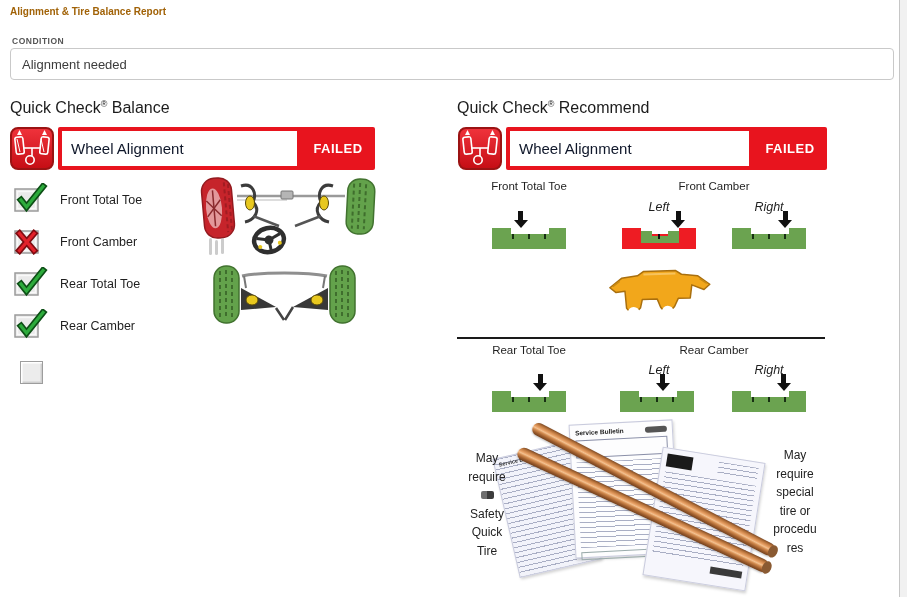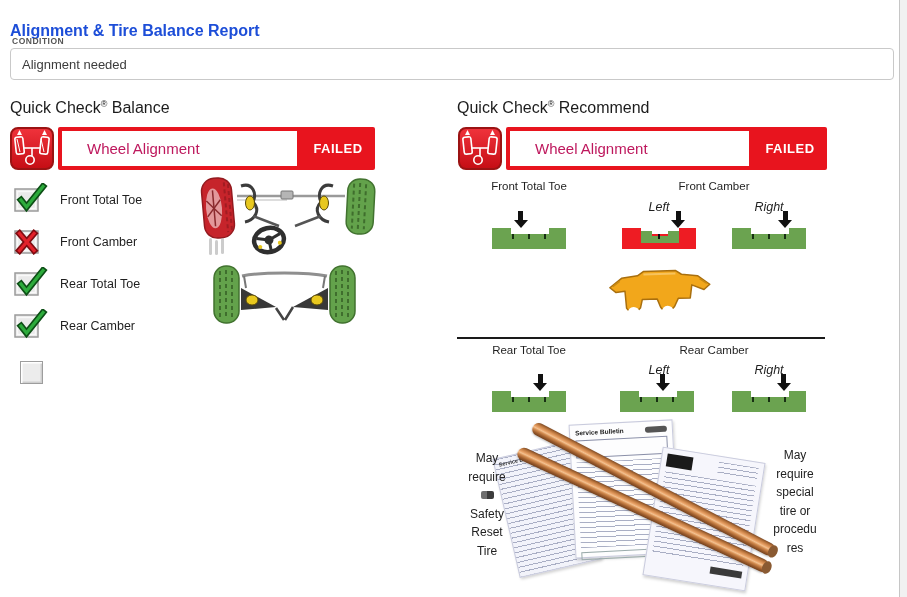--- a/index.html
+++ b/index.html
@@ -1,34 +1,34 @@
 <!DOCTYPE html>
 <html><head>
 <meta charset="utf-8">
 <style>
   html,body{margin:0;padding:0;background:#fff;}
   #app{position:relative;width:907px;height:597px;background:#ffffff;overflow:hidden;
        font-family:"Liberation Sans",sans-serif;color:#2b2b2b;}
   .abs{position:absolute;}
 
   
-  .page-title{left:10px;top:22px;font-size:16px;font-weight:bold;color:#1d4ed8;}
+  .page-title{left:10px;top:6px;font-size:10px;font-weight:bold;color:#a16207;}
   .cond-label{left:12px;top:36px;font-size:8.5px;font-weight:bold;color:#555;letter-spacing:.5px;}
   .cond-input{left:10px;top:48px;width:871px;height:30px;border:1px solid #c9c9c9;border-radius:4px;
               font-family:"Liberation Sans",sans-serif;font-size:13px;color:#3c3c3c;padding:0 0 0 11px;outline:none;background:#fff;}
 
   
   .sec-head{font-size:16px;color:#1c1c1c;}
   .sec-head sup{font-size:9px;}
 
   
   .qc-icon{width:44px;height:43px;}
   .qc-banner{height:43px;background:#e8141e;border-radius:2px;display:flex;align-items:stretch;}
-  .wa-box{flex:1;background:#fff;margin:4px;display:flex;align-items:center;padding-left:25px;
-          font-size:15px;color:#be185d;}
+  .wa-box{flex:1;background:#fff;margin:4px;display:flex;align-items:center;padding-left:9px;
+          font-size:15px;color:#0f172a;}
   .failed{width:74px;display:flex;align-items:center;justify-content:center;color:#fff;
           font-weight:bold;font-size:13px;letter-spacing:.5px;}
 
   
   .chk-row{display:flex;align-items:center;gap:12px;height:30px;}
   .chk-row .glyph-pass,.chk-row .glyph-fail{display:none;}
   .chk-row.pass .glyph-pass{display:block;}
   .chk-row.fail .glyph-fail{display:block;}
   .chk-label{font-size:12.5px;color:#1f1f1f;padding-top:4px;}
 
@@ -377,21 +377,21 @@
       </div>
     <div class="rod" style="left:38px;top:31px;width:276px;transform:rotate(25deg);">
         <span class="cap"></span>
       </div>
   </div>
 
   <div class="abs note" style="left:455px;top:449px;width:64px;">
     <span>May</span>
     <span>require</span>
     <span class="safety-line"><i class="mini-chip"></i><span>Safety</span></span>
-    <span>Reset</span>
+    <span>Quick</span>
     <span>Tire</span>
   </div>
   <div class="abs note" style="left:762px;top:446px;width:66px;">
     <span>May</span>
     <span>require</span>
     <span>special</span>
     <span>tire or</span>
     <span>procedu</span>
     <span>res</span>
   </div>

